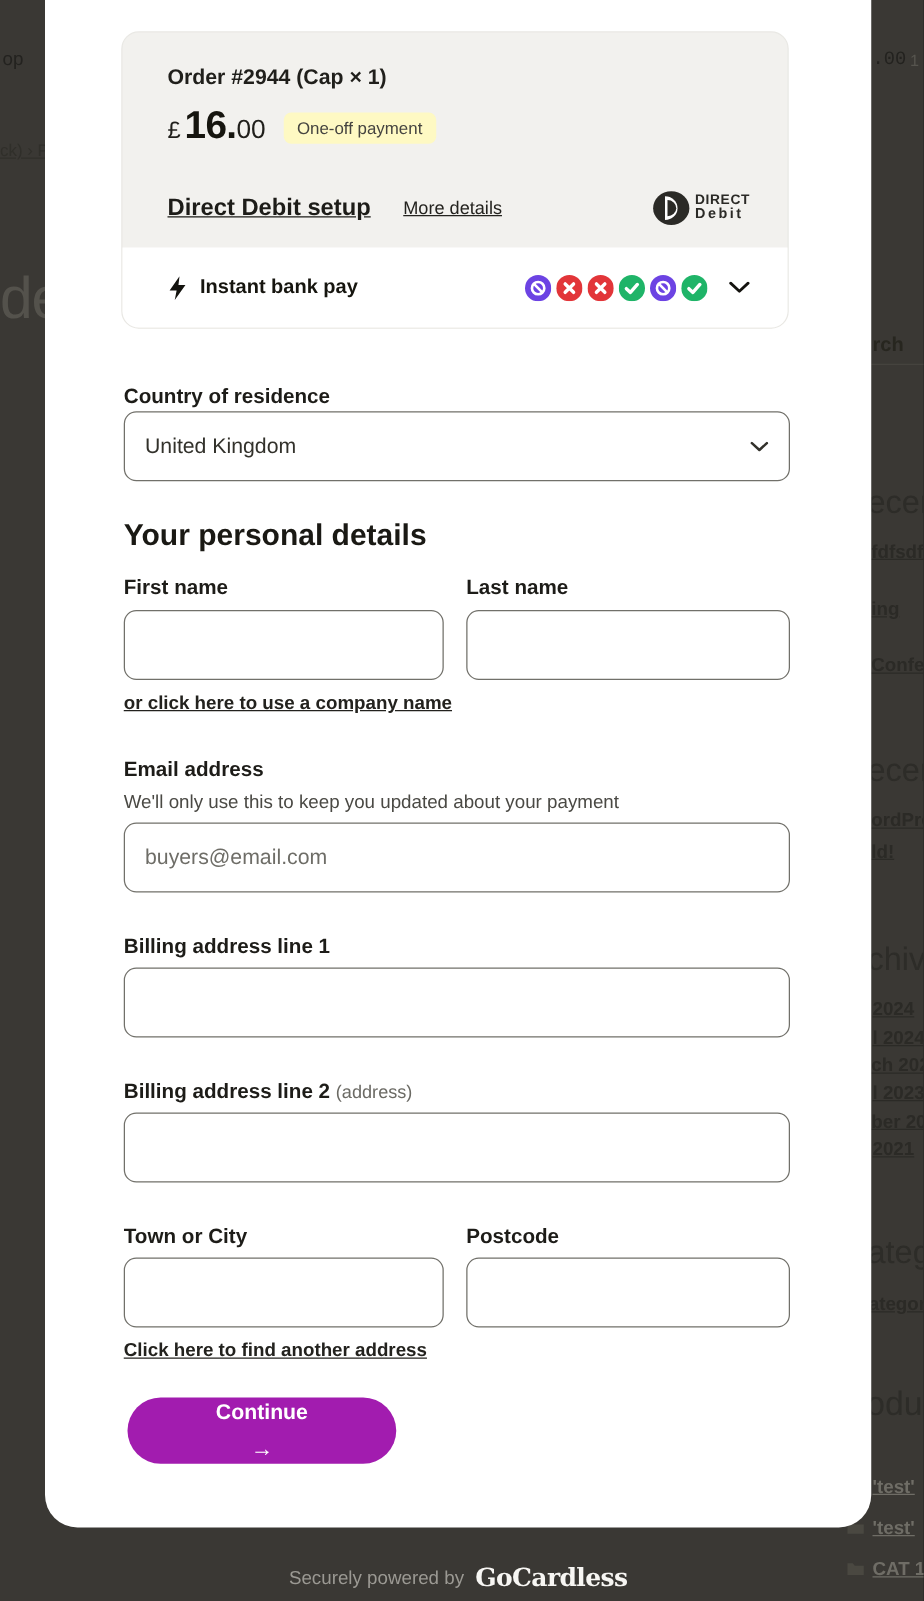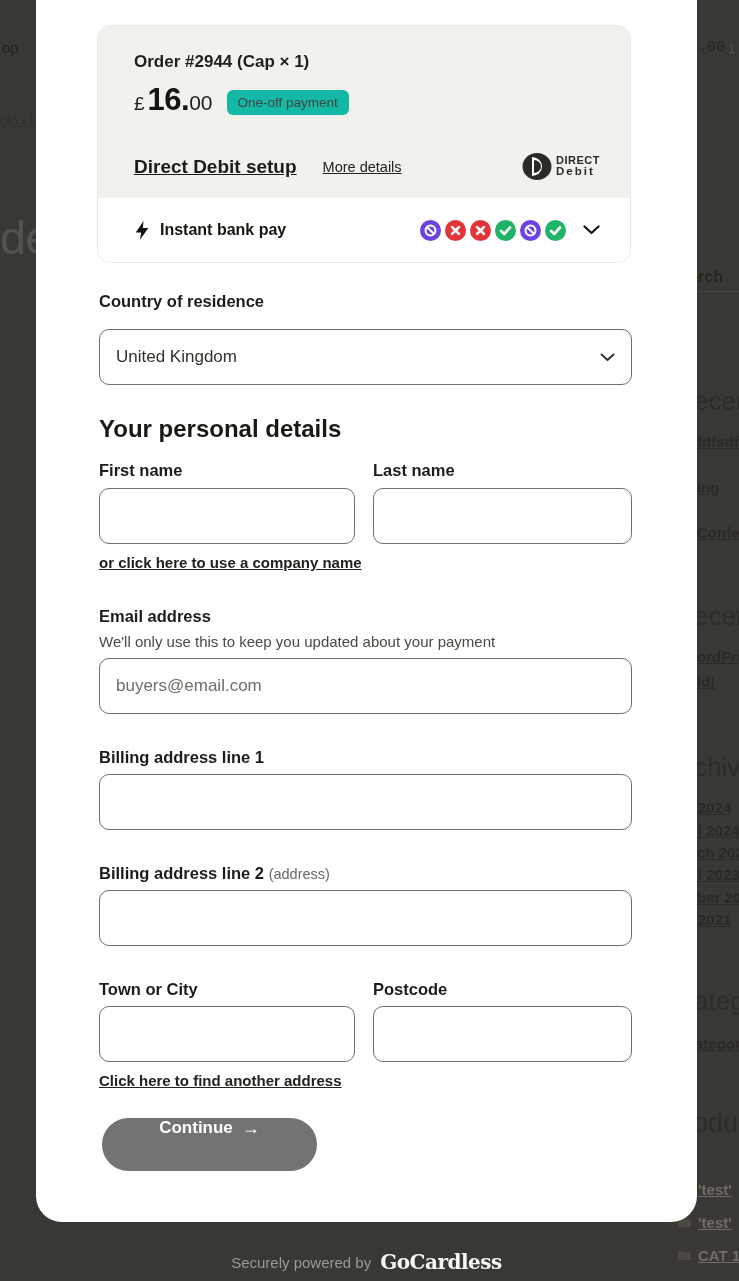--- a/index.html
+++ b/index.html
@@ -23,21 +23,21 @@
            background:#ffffff; border-radius:0 0 26px 26px; z-index:5; }
 
   
   .order-card { position:absolute; left:61px; top:25px; width:534px; height:238px;
                 background:#f2f1ee; border:1px solid #e9e8e4; border-radius:14px; }
   .order-title { position:absolute; left:36px; top:26px; font-size:17px; font-weight:700; color:#201f1b; }
   .price-row { position:absolute; left:36px; top:56px; display:flex; align-items:baseline; }
   .cur { font-size:19px; color:#201f1b; }
   .amt-major { font-size:31px; font-weight:800; color:#16150f; letter-spacing:-0.5px; margin-left:3px;}
   .amt-minor { font-size:21px; color:#201f1b; }
-  .badge { font-size:13.5px; color:#454440; background:#14b8a6; border-radius:6px;
+  .badge { font-size:13.5px; color:#454440; background:#fef9c3; border-radius:6px;
            padding:5px 11px; margin-left:14px; align-self:center; position:relative; top:2px;}
   .dd-row { position:absolute; left:36px; right:30px; top:126px; display:flex; align-items:center; }
   .dd-title { font-size:19px; font-weight:700; color:#1d1c18;text-decoration:underline; }
   .dd-link { font-size:14.5px; color:#23221e; text-decoration:underline; margin-left:26px; cursor:pointer; }
   .dd-logo { margin-left:auto; display:flex; align-items:center; }
   .dd-logo-text { margin-left:3px; color:#2b2a26; font-weight:700; line-height:0.9; }
   .dd-logo-text .l1 { font-size:11px; letter-spacing:0.5px; }
   .dd-logo-text .l2 { font-size:11.5px; letter-spacing:2px; }
   .instant-row { position:absolute; left:0; right:0; bottom:0; height:64px; background:#ffffff;
                  border-radius:0 0 13px 13px; display:flex; align-items:center; padding:0 30px 0 36px; }
@@ -53,24 +53,24 @@
           font-family:"Liberation Sans", sans-serif; }
   input.fbox::placeholder { color:#6e6d67; opacity:1; }
   input.fbox { outline:none; }
   .select-box { display:flex; align-items:center; cursor:pointer; }
   .select-box .val { flex:1; }
   .heading-lg { position:absolute; font-size:24px; font-weight:700; color:#1a1914; }
   .helper { position:absolute; font-size:15px; color:#4a4944; }
   .ulink { position:absolute; font-size:15px; font-weight:700; color:#23221e;
            text-decoration:underline; cursor:pointer; }
   .continue-btn { position:absolute; left:66px; top:1118px; width:215px; height:53px;
-                  background:#737373; color:#ffffff; border:none; border-radius:27px;
+                  background:#a21caf; color:#ffffff; border:none; border-radius:27px;
                   font-size:17px; font-weight:700; cursor:pointer; display:flex;
                   justify-content:center; gap:9px;
-                  font-family:"Liberation Sans", sans-serif; }
+                  font-family:"Liberation Sans", sans-serif;flex-direction:column; }
   .continue-btn .arrow { font-size:18px; font-weight:400; }
 
   
   .footer { position:absolute; left:36px; width:661px; top:1250px; display:flex;
             align-items:center; justify-content:center; gap:9px; z-index:2; }
   .footer .pre { font-size:15px; color:#9b9993; }
   .footer .brand { font-family:"DejaVu Serif", serif; font-size:20px; font-weight:700;
                    color:#f7f6f3; letter-spacing:-0.5px; }
 </style>
 </head>
@@ -194,21 +194,21 @@
           </svg>
         </span>
         <span class="chev-btn">
           <svg width="17" height="10" viewBox="0 0 17 10">
             <polyline points="1.5,1.5 8.5,8 15.5,1.5" fill="none" stroke="#14130f" stroke-width="2.2" stroke-linecap="round" stroke-linejoin="round"></polyline>
           </svg>
         </span>
       </div>
     </div>
 
-    <div class="flabel" style="left:63px; top:292px;">Country of residence</div>
+    <div class="flabel" style="left:63px; top:308px;">Country of residence</div>
     <div class="fbox select-box" style="left:63px; top:329px; width:533px;">
       <span class="val">United Kingdom</span>
       <svg width="15" height="9" viewBox="0 0 15 9">
         <polyline points="1.5,1.5 7.5,7 13.5,1.5" fill="none" stroke="#33322c" stroke-width="2" stroke-linecap="round" stroke-linejoin="round"></polyline>
       </svg>
     </div>
 
     <div class="heading-lg" style="left:63px; top:415px;">Your personal details</div>
 
     <div class="flabel" style="left:63px; top:461px;">First name</div>

